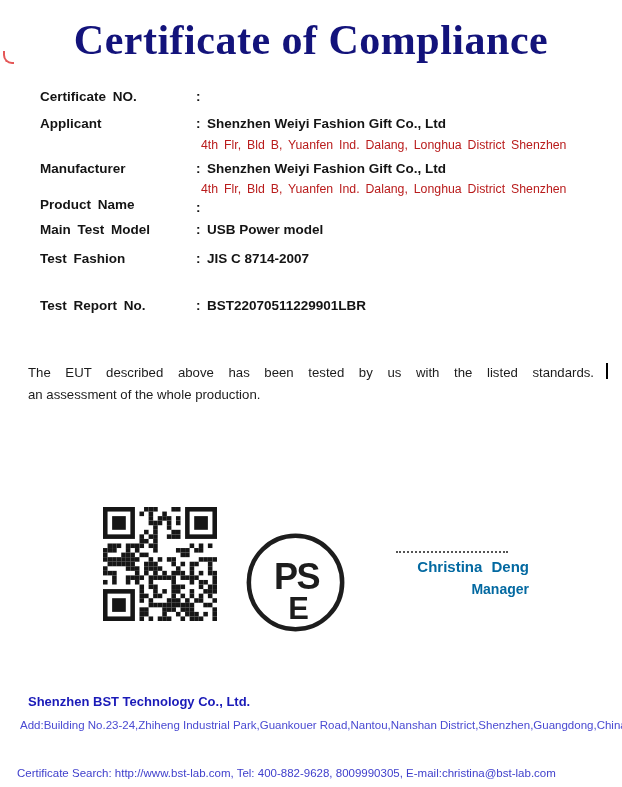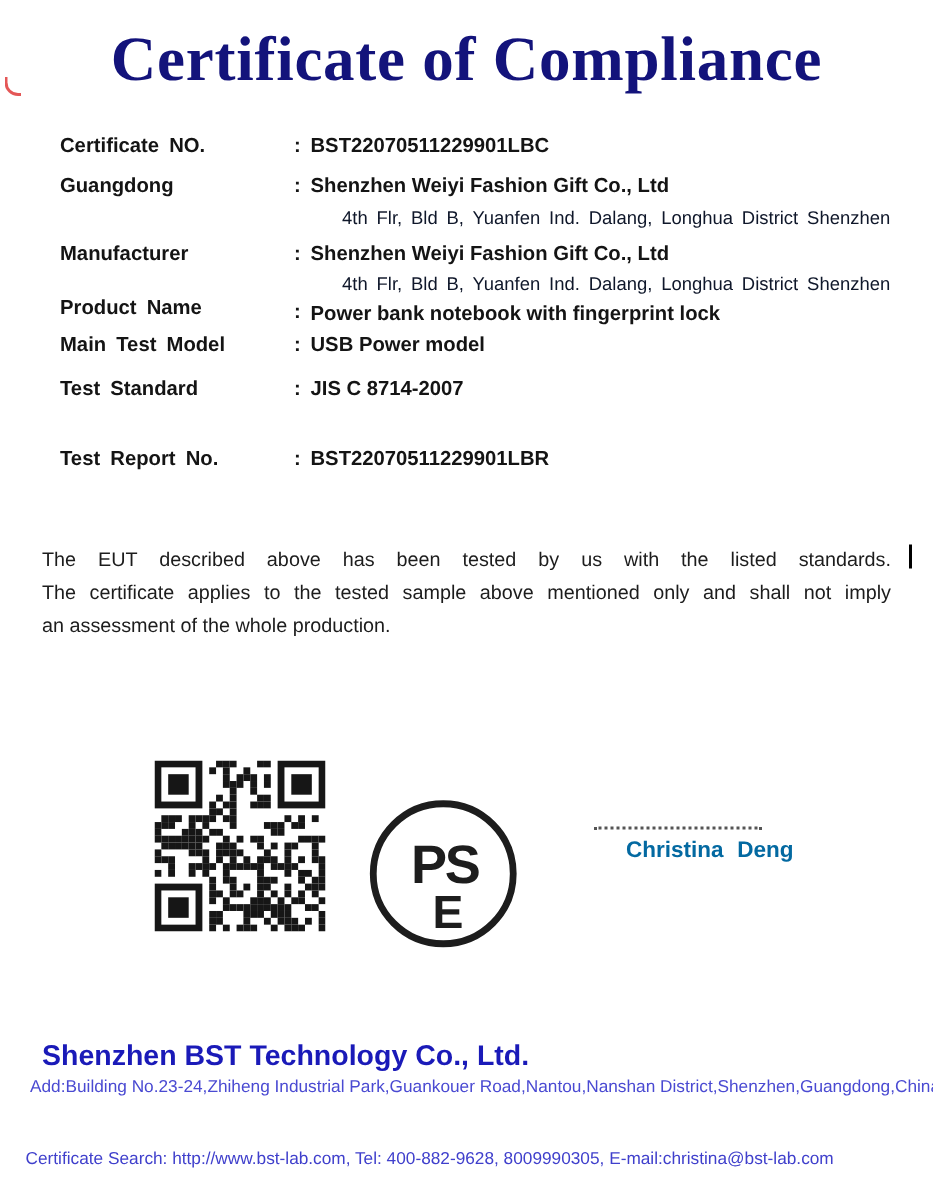--- a/index.html
+++ b/index.html
@@ -13,21 +13,21 @@
     letter-spacing:0.5px;color:#13137b;
   }
   .row{position:absolute;left:0;width:100%;height:18px;text-align:right;}
   .lbl{
     position:absolute;left:40px;font-size:13.5px;font-weight:bold;color:#141414;
     word-spacing:3px;white-space:nowrap;
   }
   .col{position:absolute;left:196px;font-size:13.5px;font-weight:bold;color:#141414;}
   .val{position:absolute;left:207px;font-size:13.5px;font-weight:bold;color:#141414;white-space:nowrap;}
   .subrow{
-    position:absolute;left:228px;font-size:12.3px;color:#0f172a;
+    position:absolute;left:201px;font-size:12.3px;color:#b91c1c;
     word-spacing:2.5px;white-space:nowrap;
   }
   .statement{
     position:absolute;left:28px;top:362px;width:566px;
     font-size:13.2px;line-height:22px;color:#1c1c1c;
   }
   .just{text-align:justify;text-align-last:justify;}
   .cursor-mark{position:absolute;left:606px;top:363px;width:2px;height:16px;background:#000;}
   .red-speck{
     position:absolute;left:3px;top:51px;width:9px;height:11px;
@@ -37,86 +37,83 @@
   .qr{position:absolute;left:103px;top:507px;width:114px;height:114px;}
   .pse{position:absolute;left:244px;top:531px;width:103px;height:103px;}
   .pse-top{font-family:"Liberation Sans",sans-serif;font-weight:bold;font-size:35px;text-anchor:middle;fill:#1d1d1d;letter-spacing:-1.5px;}
   .pse-bottom{font-family:"Liberation Sans",sans-serif;font-weight:bold;font-size:30px;text-anchor:middle;fill:#1d1d1d;}
   .sig{position:absolute;left:374px;top:551px;width:155px;text-align:right;color:#0369a1;}
   .sig-line{width:112px;margin:0 auto 5px auto;height:0;border-top:2px dotted #555;}
   .sig-name{font-size:15px;font-weight:bold;word-spacing:5px;}
   .sig-role{font-size:14px;font-weight:bold;margin-top:6px;}
   .sig-date{font-size:14.5px;font-weight:bold;margin-top:6px;}
   .ft-company{
-    position:absolute;left:28px;top:694px;font-size:19px;font-weight:bold;color:#1a1ab8;
+    position:absolute;left:28px;top:694px;font-size:13px;font-weight:bold;color:#1a1ab8;
   }
   .ft-address{
     position:absolute;left:20px;top:719px;font-size:11.5px;color:#4a4ad2;white-space:nowrap;
   }
   .ft-contact{
     position:absolute;left:17px;top:743px;font-size:11.5px;color:#4040cc;white-space:nowrap;margin-top:24px;
   }
 </style>
 </head>
 <body>
 
 <div class="page">
 
   <div class="red-speck"></div>
 
   <div class="title">Certificate of Compliance</div>
 
   <div class="row" style="top:89px">
     <span class="lbl">Certificate NO.</span>
     <span class="col">:</span>
-    <span class="val" style="font-weight:600">BST22070511229901LBC</span>
   </div>
 
   <div class="row" style="top:116px">
-    <span class="lbl">Guangdong</span>
+    <span class="lbl">Applicant</span>
     <span class="col">:</span>
     <span class="val">Shenzhen Weiyi Fashion Gift Co., Ltd</span>
   </div>
   <div class="subrow" style="top:138px">4th Flr, Bld B, Yuanfen Ind. Dalang, Longhua District Shenzhen</div>
 
   <div class="row" style="top:161px">
     <span class="lbl">Manufacturer</span>
     <span class="col">:</span>
     <span class="val">Shenzhen Weiyi Fashion Gift Co., Ltd</span>
   </div>
   <div class="subrow" style="top:182px">4th Flr, Bld B, Yuanfen Ind. Dalang, Longhua District Shenzhen</div>
 
   <div class="row" style="top:197px">
     <span class="lbl">Product Name</span>
     <span class="col" style="top:3px">:</span>
-    <span class="val" style="top:4px">Power bank notebook with fingerprint lock</span>
   </div>
 
   <div class="row" style="top:222px">
     <span class="lbl">Main Test Model</span>
     <span class="col">:</span>
     <span class="val">USB Power model</span>
   </div>
 
   <div class="row" style="top:251px">
-    <span class="lbl">Test Standard</span>
+    <span class="lbl">Test Fashion</span>
     <span class="col">:</span>
     <span class="val">JIS C 8714-2007</span>
   </div>
 
 
   <div class="row" style="top:298px">
     <span class="lbl">Test Report No.</span>
     <span class="col">:</span>
     <span class="val">BST22070511229901LBR</span>
   </div>
 
   <div class="statement">
     <div class="just">The EUT described above has been tested by us with the listed standards.</div>
-    <div class="just">The certificate applies to the tested sample above mentioned only and shall not imply</div>
     <div>an assessment of the whole production.</div>
   </div>
   <div class="cursor-mark"></div>
 
   <svg class="qr" id="qr-svg" viewBox="0 0 114 114">
       <rect x="41.04" y="0.00" width="4.56" height="4.56" fill="#161616"></rect>
       <rect x="45.60" y="0.00" width="4.56" height="4.56" fill="#161616"></rect>
       <rect x="50.16" y="0.00" width="4.56" height="4.56" fill="#161616"></rect>
       <rect x="68.40" y="0.00" width="4.56" height="4.56" fill="#161616"></rect>
       <rect x="72.96" y="0.00" width="4.56" height="4.56" fill="#161616"></rect>
@@ -349,19 +346,20 @@
 
   <svg class="pse" viewBox="0 0 100 100">
     <circle cx="50" cy="50" r="45.3" fill="none" stroke="#1d1d1d" stroke-width="4.4"></circle>
     <text x="51" y="56" class="pse-top">PS</text>
     <text x="53" y="85" class="pse-bottom">E</text>
   </svg>
 
   <div class="sig">
     <div class="sig-line"></div>
     <div class="sig-name">Christina Deng</div>
+    <div class="sig-role">Manager</div>
   </div>
 
   <div class="ft-company">Shenzhen BST Technology Co., Ltd.</div>
   <div class="ft-address">Add:Building No.23-24,Zhiheng Industrial Park,Guankouer Road,Nantou,Nanshan District,Shenzhen,Guangdong,China</div>
   <div class="ft-contact">Certificate Search: http://www.bst-lab.com, Tel: 400-882-9628, 8009990305, E-mail:christina@bst-lab.com</div>
 
 </div>
 
 </body></html>

